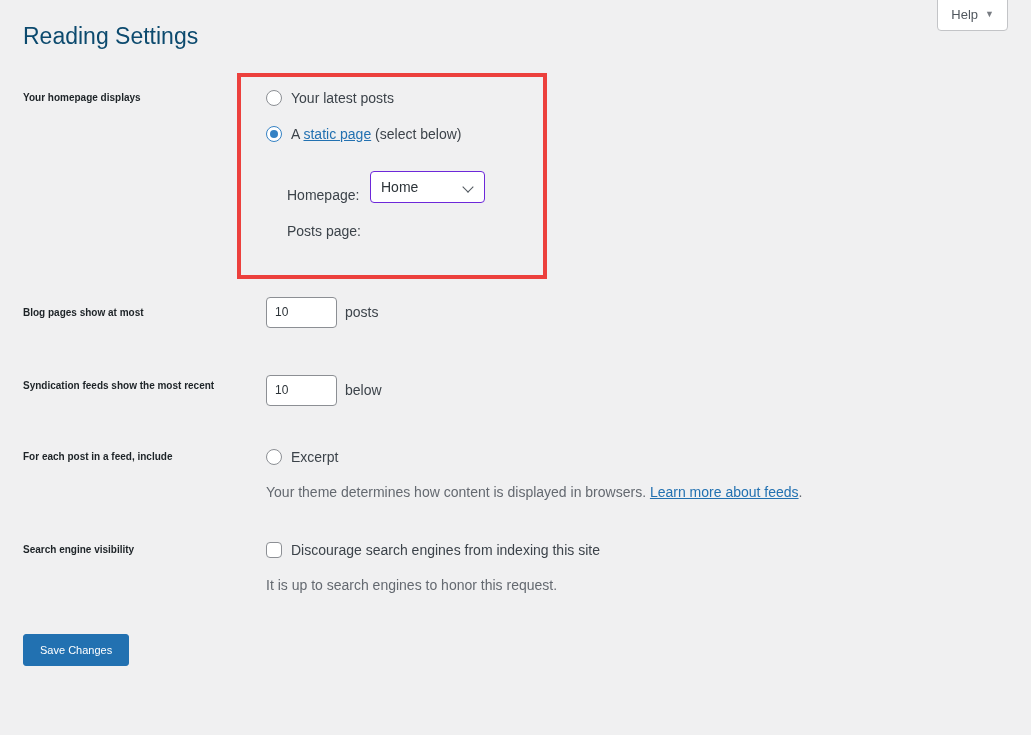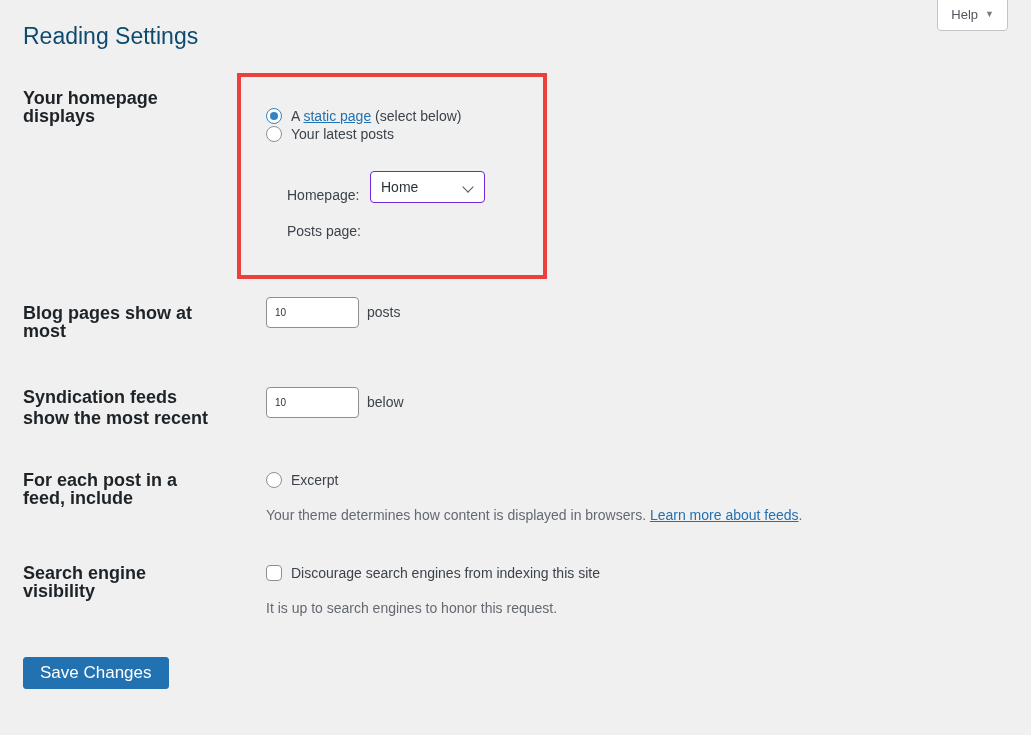--- a/index.html
+++ b/index.html
@@ -21,21 +21,21 @@
   .help-caret { font-size:9px; color:#787c82; line-height:1; }
 
   h1.page-title {
     margin:22px 0 0 23px; font-size:23px; font-weight:400;
     color:#0c4a6e; line-height:1.3;
   }
 
   .form-table { margin:0 23px; }
   .form-row { display:grid; grid-template-columns:243px 1fr; align-items:start; }
   .row-label {
-    font-weight:700; font-size:18px; color:#1d2327; line-height:18px;
+    font-weight:700; font-size:10px; color:#1d2327; line-height:18px;
     max-width:205px; padding-right:10px;
   }
 
   .row-homepage   { margin-top:37px; }
   .row-blog       { margin-top:58px; }
   .row-synd       { margin-top:47px; }
   .row-feed       { margin-top:42px; }
   .row-search     { margin-top:40px; }
 
   .row-blog .row-label  { padding-top:7px; }
@@ -72,35 +72,35 @@
     background:#fff; border:1px solid #6d28d9; border-radius:4px;
     padding:0 26px 0 10px; color:#2c3338; cursor:pointer;
   }
   .select-chevron {
     position:absolute; right:12px; top:11px; width:8px; height:8px;
     border-right:1.8px solid #50575e; border-bottom:1.8px solid #50575e;
     transform:rotate(45deg);
   }
 
   .num-input {
-    width:93px; height:31px; border:1px solid #8c8f94; border-radius:4px;
-    padding:0 8px; font-size:10px; color:#2c3338; background:#fff;
+    width:71px; height:31px; border:1px solid #8c8f94; border-radius:4px;
+    padding:0 8px; font-size:12px; color:#2c3338; background:#fff;
     font-family:"Liberation Sans","DejaVu Sans",sans-serif;
   }
   .unit { margin-left:8px; color:#3c434a; }
   .input-line { display:flex; align-items:center; }
 
   .desc { color:#646970; line-height:18px; margin-top:17px; }
   .choice + .choice.mt { margin-top:10px;gap:20px; }
 
   .save-button {
     margin:40px 0 0 23px; display:inline-block;
     background:#2271b1; border:1px solid #2271b1; color:#fff;
     border-radius:3px; padding:0 16px; height:32px; line-height:30px;
-    font-size:17px; cursor:pointer;
+    font-size:11px; cursor:pointer;
     font-family:"Liberation Sans","DejaVu Sans",sans-serif;
   }
 
   
   .annotation-box {
     position:absolute; left:237px; top:73px; width:310px; height:206px;
     border:4px solid #ec403d; pointer-events:none; z-index:5;
   }
 </style>
 </head>
@@ -115,29 +115,29 @@
 
   <h1 class="page-title">Reading Settings</h1>
 
   <div class="annotation-box"></div>
 
   <div class="form-table">
 
     <div class="form-row row-homepage">
       <div class="row-label">Your homepage displays</div>
       <div>
+        <div class="choice">
+          <span class="radio"></span>
+          <span>Your latest posts</span>
+        </div>
         <div class="choice" style="margin-top:18px;">
           <span class="radio checked"></span>
           <span>
             <span>A </span><a class="link">static page</a><span> (select below)</span>
           </span>
-        </div>
-        <div class="choice">
-          <span class="radio"></span>
-          <span>Your latest posts</span>
         </div>
 
         <div class="select-line">
           <span class="select-label">Homepage:</span>
           <span class="wp-select">
             <span>Home</span>
             <span class="select-chevron"></span>
           </span>
         </div>
 

